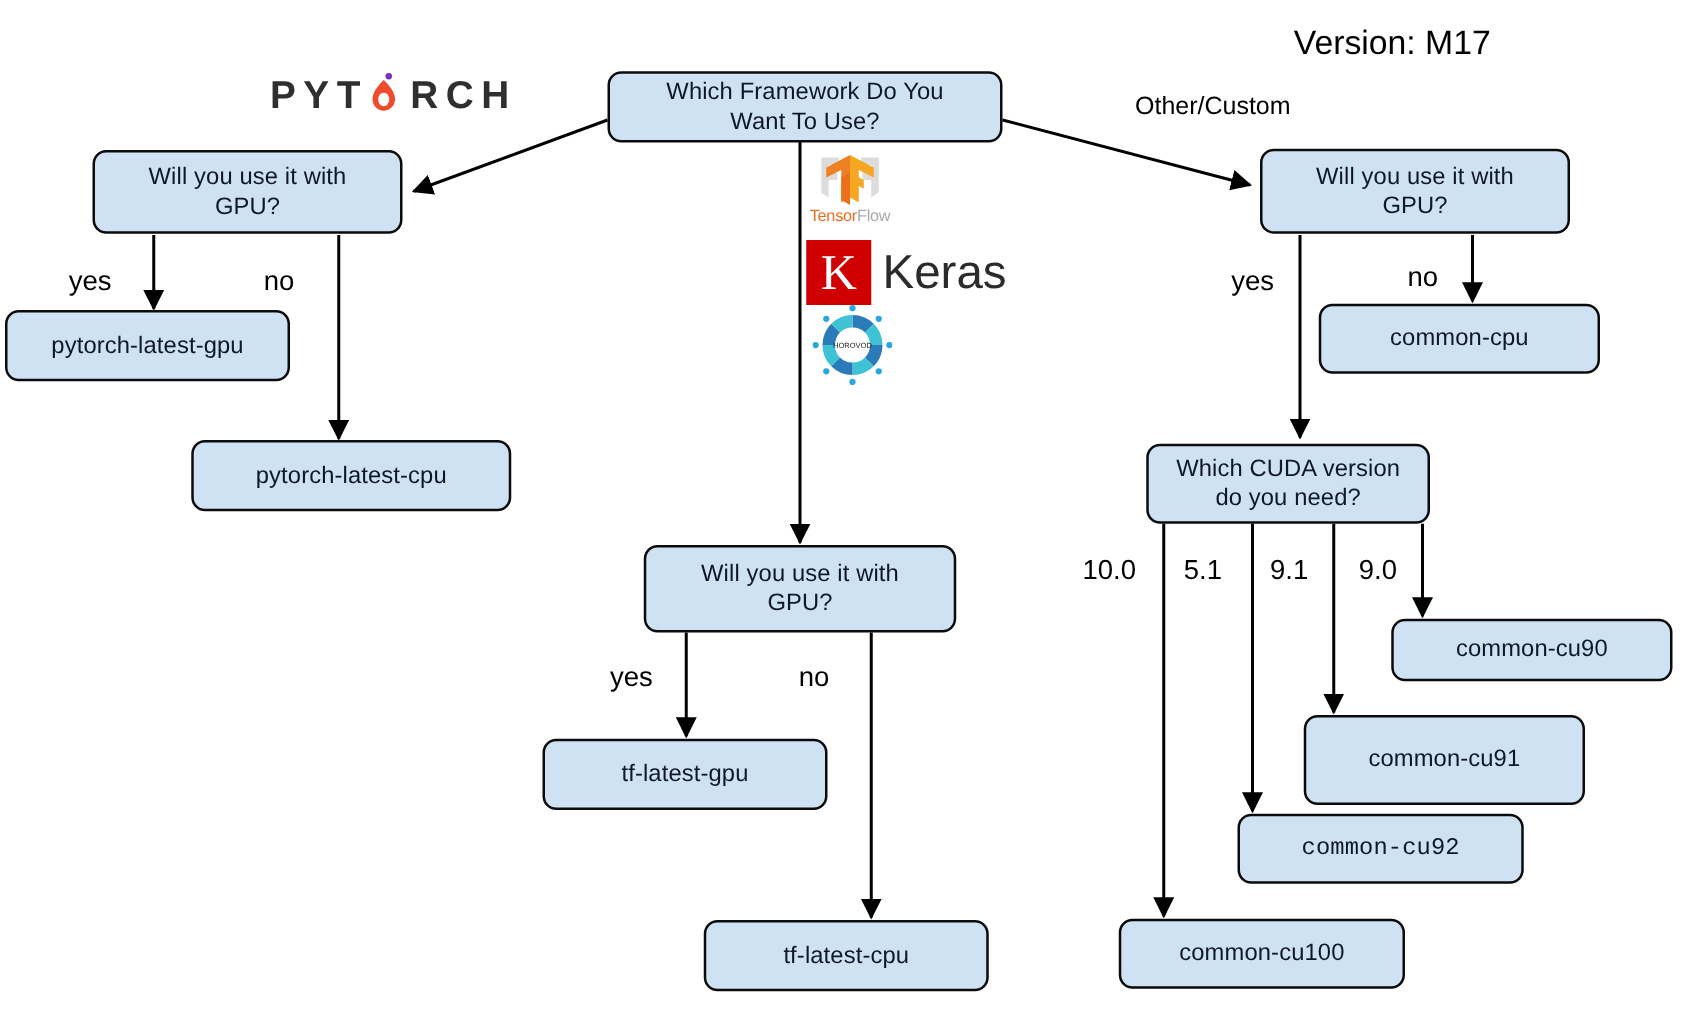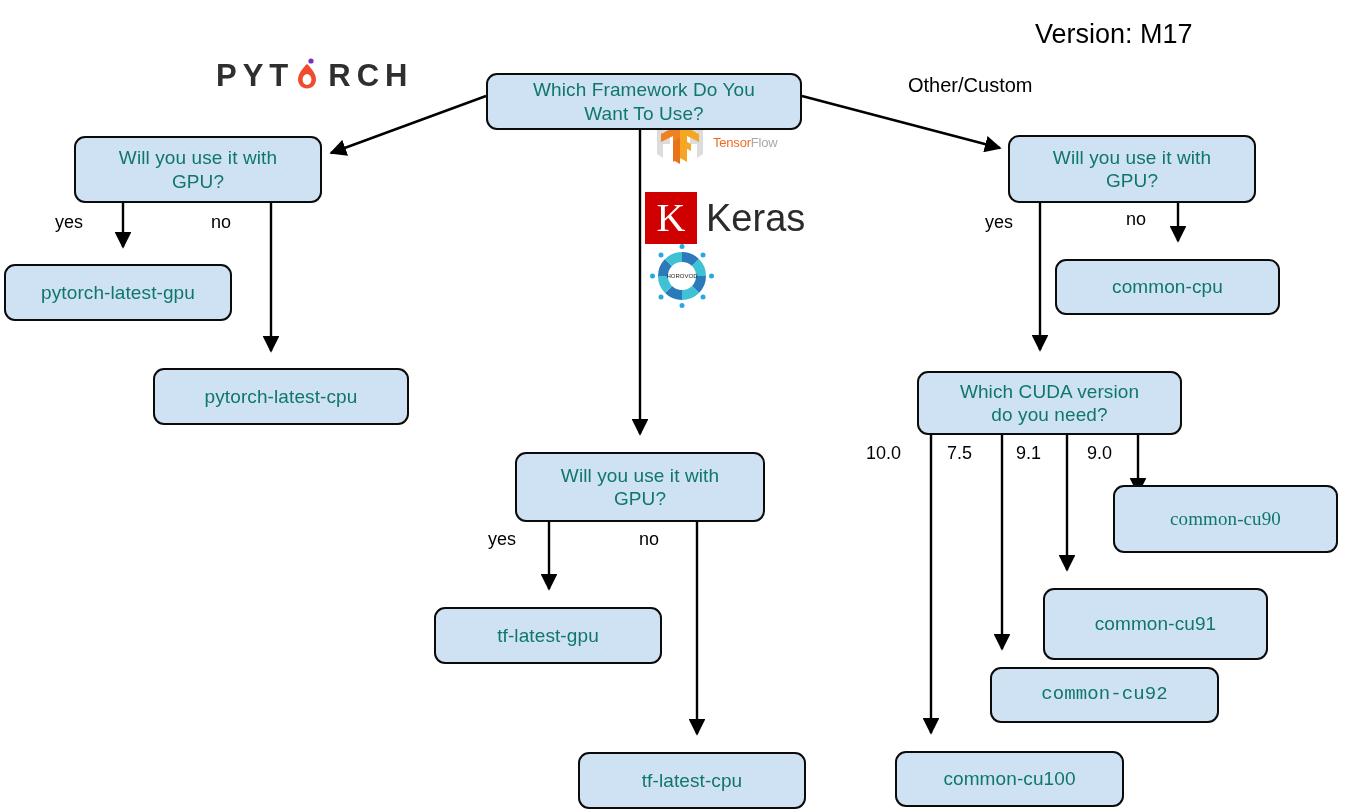--- a/index.html
+++ b/index.html
@@ -25,31 +25,30 @@
   .node {
     position: absolute;
     box-sizing: border-box;
     background: #cfe2f3;
     border: 2px solid #0b0b0b;
     border-radius: 11px;
     display: flex;
     align-items: center;
     justify-content: center;
     text-align: center;
-    color: #0f766e;
+    color: #0f172a;
     font-size: 19px;
     line-height: 1.22;
     letter-spacing: 0.1px;
     white-space: pre-line;
-    margin-top: 16px;
   }
   .edge-label {
     position: absolute;
     color: #000000;
-    font-size: 18px;
+    font-size: 22px;
     white-space: nowrap;
   }
   .version-label {
     position: absolute;
     color: #000000;
     font-size: 27px;
     white-space: nowrap;
   }
   .branch-label {
     position: absolute;
@@ -66,21 +65,21 @@
     font-family: "Liberation Sans", sans-serif;
     font-weight: bold;
     font-size: 31px;
     letter-spacing: 6px;
     color: #2f2f2f;
   }
   
   .tf-logo {
     position: absolute;
     display: flex;
-    flex-direction: row;
+    flex-direction: column;
     align-items: center;
     text-align: right;
   }
   .tf-word {
     font-size: 13px;
     font-family: "Liberation Sans", sans-serif;
     letter-spacing: -0.2px;
     margin-top: 1px;
   }
   .tf-word .a { color: #f06b22; }
@@ -219,45 +218,45 @@
 
   <div class="node" style="left:4px; top:248px; width:228px; height:57px;">pytorch-latest-gpu</div>
 
   <div class="node" style="left:153px; top:352px; width:256px; height:57px;">pytorch-latest-cpu</div>
 
   <div class="node" style="left:515px; top:436px; width:250px; height:70px;">Will you use it with
 GPU?</div>
 
   <div class="node" style="left:434px; top:591px; width:228px; height:57px;">tf-latest-gpu</div>
 
-  <div class="node" style="left:578px; top:736px; width:228px; height:57px;">tf-latest-cpu</div>
+  <div class="node" style="left:563px; top:736px; width:228px; height:57px;">tf-latest-cpu</div>
 
   <div class="node" style="left:1008px; top:119px; width:248px; height:68px;">Will you use it with
 GPU?</div>
 
   <div class="node" style="left:1055px; top:243px; width:225px; height:56px;">common-cpu</div>
 
-  <div class="node" style="left:917px; top:355px; width:265px; height:64px;">Which CUDA version
+  <div class="node" style="left:917px; top:355px; width:227px; height:64px;">Which CUDA version
 do you need?</div>
 
-  <div class="node" style="left:1113px; top:469px; width:225px; height:68px;font-family:Liberation Serif, serif;">common-cu90</div>
+  <div class="node" style="left:1113px; top:495px; width:225px; height:50px;">common-cu90</div>
 
   <div class="node" style="left:1043px; top:572px; width:225px; height:72px;">common-cu91</div>
 
   <div class="node" style="left:990px; top:651px; width:229px; height:56px;font-family:Liberation Mono, monospace;">common-cu92</div>
 
   <div class="node" style="left:895px; top:735px; width:229px; height:56px;">common-cu100</div>
 
   <div class="edge-label" style="left:55px; top:212px;">yes</div>
   <div class="edge-label" style="left:211px; top:212px;">no</div>
 
   <div class="edge-label" style="left:488px; top:529px;">yes</div>
   <div class="edge-label" style="left:639px; top:529px;">no</div>
 
   <div class="edge-label" style="left:985px; top:212px;">yes</div>
   <div class="edge-label" style="left:1126px; top:209px;">no</div>
 
   <div class="edge-label" style="left:866px; top:443px;">10.0</div>
-  <div class="edge-label" style="left:947px; top:443px;">7.5</div>
+  <div class="edge-label" style="left:947px; top:443px;">5.1</div>
   <div class="edge-label" style="left:1016px; top:443px;">9.1</div>
   <div class="edge-label" style="left:1087px; top:443px;">9.0</div>
 
 </div>
 
 </body></html>

